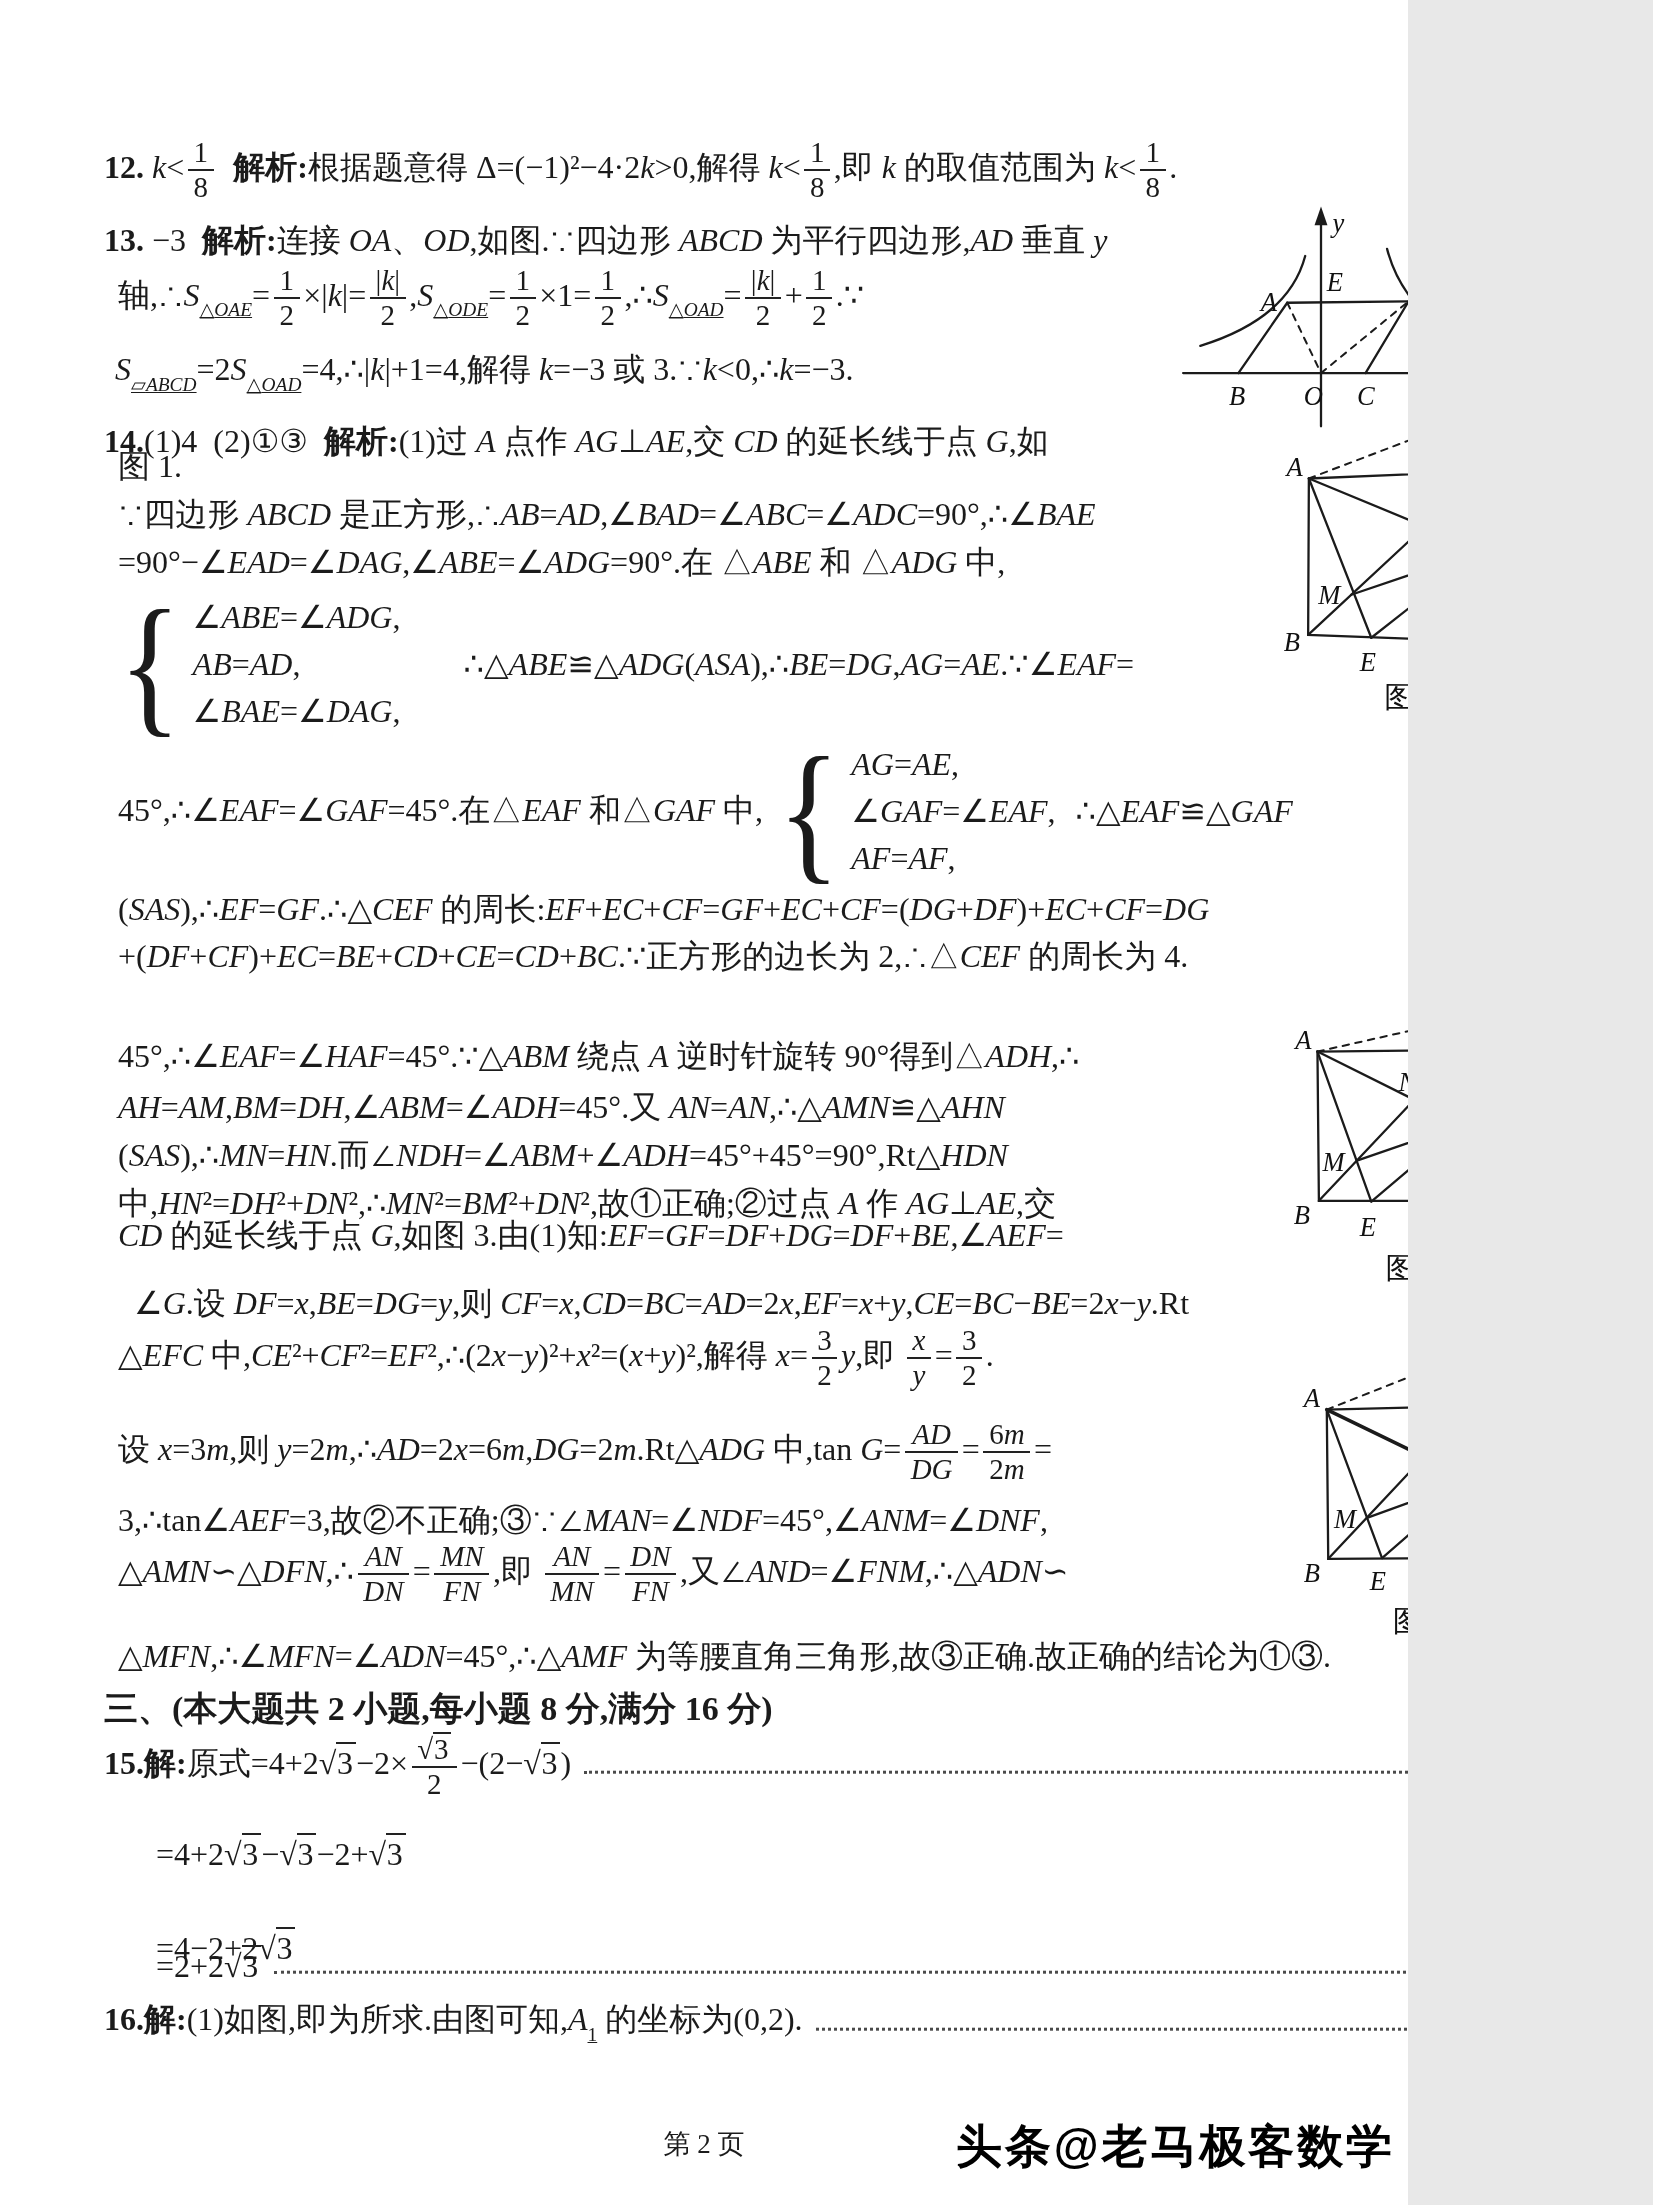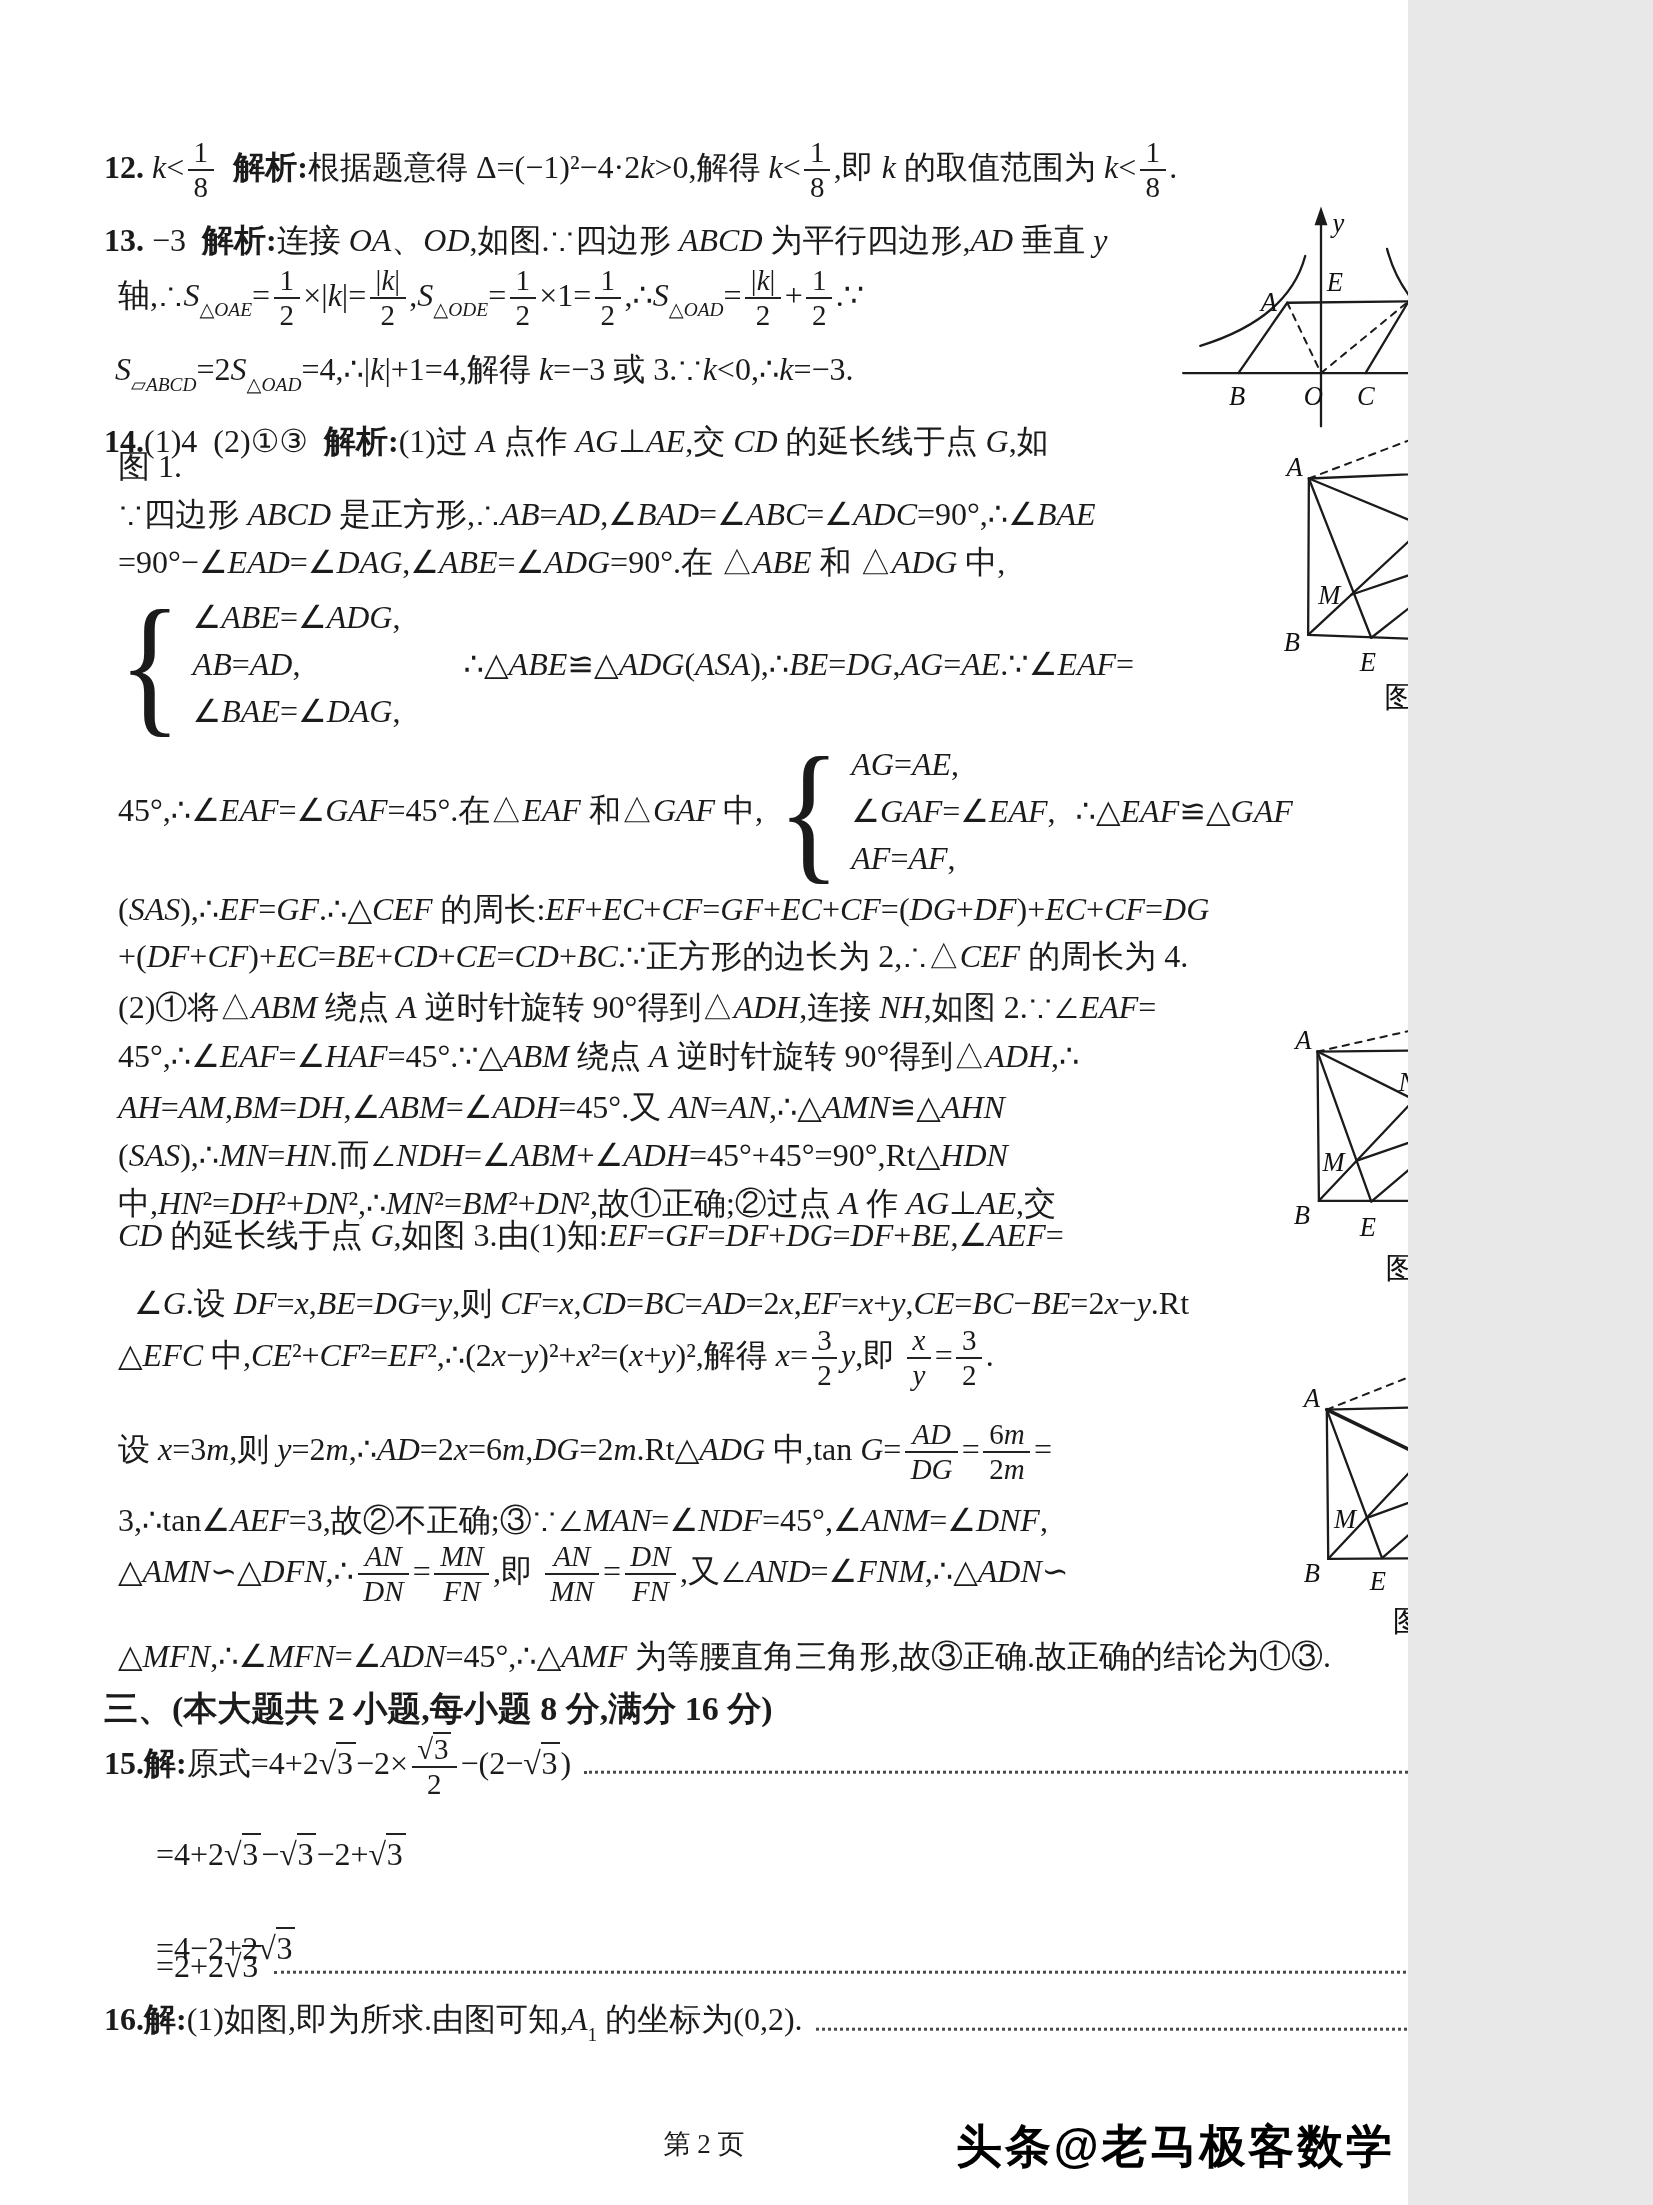--- a/index.html
+++ b/index.html
@@ -8,21 +8,21 @@
     font-family:"Liberation Serif",serif;color:#1b1b1b;overflow:hidden;
   }
   .mline{position:absolute;font-size:32px;line-height:1.22;white-space:pre;}
   .mline i{font-style:italic;font-family:"Liberation Serif",serif;}
   .b{font-weight:700;}
   
   .frac{display:inline-block;vertical-align:middle;text-align:center;margin:0 3.6px;}
   .fn,.fd{display:block;padding:0.7px 5.7px;font-size:29px;line-height:1.1;}
   .fd{border-top:2.2px solid #222;}
   
-  .sb{font-size:19.4px;vertical-align:-10.8px;letter-spacing:0;}
+  .sb{font-size:19.4px;vertical-align:-10.8px;letter-spacing:0;text-decoration:underline;}
   
   .sq{display:inline-block;white-space:nowrap;}
   .sg{display:inline-block;}
   .sr{display:inline-block;border-top:2.2px solid #222;padding:0 2.9px 0 0.7px;}
   
   .scored{display:flex;align-items:center;}
   .expr{white-space:pre;}
   .lead{flex:1 1 auto;border-bottom:3.6px dotted #4a4a4a;height:1.4px;margin:0 13px;transform:translateY(5.7px);}
   .score{white-space:pre;font-size:32px;}
   
@@ -93,21 +93,20 @@
   <div class="mline" id="l13b"><span>轴,∴<i>S</i></span><span class="sb">△<i>OAE</i></span><span>=</span><span class="frac"><span class="fn">1</span><span class="fd">2</span></span><span>×|<i>k</i>|=</span><span class="frac"><span class="fn">|<i>k</i>|</span><span class="fd">2</span></span><span>,<i>S</i></span><span class="sb">△<i>ODE</i></span><span>=</span><span class="frac"><span class="fn">1</span><span class="fd">2</span></span><span>×1=</span><span class="frac"><span class="fn">1</span><span class="fd">2</span></span><span>,∴<i>S</i></span><span class="sb">△<i>OAD</i></span><span>=</span><span class="frac"><span class="fn">|<i>k</i>|</span><span class="fd">2</span></span><span>+</span><span class="frac"><span class="fn">1</span><span class="fd">2</span></span><span>.∵</span></div>
   <div class="mline" id="l13c"><span><i>S</i></span><span class="sb">▱<i>ABCD</i></span><span>=2<i>S</i></span><span class="sb">△<i>OAD</i></span><span>=4,∴|<i>k</i>|+1=4,解得 <i>k</i>=−3 或 3.∵<i>k</i>&lt;0,∴<i>k</i>=−3.</span></div>
   <div class="mline" id="l14a"><span class="b">14.</span><span>(1)4  (2)①③  </span><span class="b">解析:</span><span>(1)过 <i>A</i> 点作 <i>AG</i>⊥<i>AE</i>,交 <i>CD</i> 的延长线于点 <i>G</i>,如</span></div>
   <div class="mline" id="l14b"><span>图 1.</span></div>
   <div class="mline" id="l14c"><span>∵四边形 <i>ABCD</i> 是正方形,∴<i>AB</i>=<i>AD</i>,∠<i>BAD</i>=∠<i>ABC</i>=∠<i>ADC</i>=90°,∴∠<i>BAE</i></span></div>
   <div class="mline" id="l14d"><span>=90°−∠<i>EAD</i>=∠<i>DAG</i>,∠<i>ABE</i>=∠<i>ADG</i>=90°.在 △<i>ABE</i> 和 △<i>ADG</i> 中,</span></div>
   <div class="bblock" id="b1"><span class="brace">{</span><span class="brows"><span class="brow"><span>∠<i>ABE</i>=∠<i>ADG</i>,</span></span><span class="brow"><span><i>AB</i>=<i>AD</i>,</span></span><span class="brow"><span>∠<i>BAE</i>=∠<i>DAG</i>,</span></span></span><span class="btail"><span>∴△<i>ABE</i>≌△<i>ADG</i>(<i>ASA</i>),∴<i>BE</i>=<i>DG</i>,<i>AG</i>=<i>AE</i>.∵∠<i>EAF</i>=</span></span></div>
   <div class="bblock" id="b2"><span class="bld"><span>45°,∴∠<i>EAF</i>=∠<i>GAF</i>=45°.在△<i>EAF</i> 和△<i>GAF</i> 中,</span></span><span class="brace">{</span><span class="brows"><span class="brow"><span><i>AG</i>=<i>AE</i>,</span></span><span class="brow"><span>∠<i>GAF</i>=∠<i>EAF</i>,</span></span><span class="brow"><span><i>AF</i>=<i>AF</i>,</span></span></span><span class="btail"><span>∴△<i>EAF</i>≌△<i>GAF</i></span></span></div>
   <div class="mline" id="l14e"><span>(<i>SAS</i>),∴<i>EF</i>=<i>GF</i>.∴△<i>CEF</i> 的周长:<i>EF</i>+<i>EC</i>+<i>CF</i>=<i>GF</i>+<i>EC</i>+<i>CF</i>=(<i>DG</i>+<i>DF</i>)+<i>EC</i>+<i>CF</i>=<i>DG</i></span></div>
   <div class="mline" id="l14f"><span>+(<i>DF</i>+<i>CF</i>)+<i>EC</i>=<i>BE</i>+<i>CD</i>+<i>CE</i>=<i>CD</i>+<i>BC</i>.∵正方形的边长为 2,∴△<i>CEF</i> 的周长为 4.</span></div>
-  <div class="mline" id="l14g"><span>(2)①将△<i>ABM</i> 绕点 <i>A</i> 逆时针旋转 90°得到△<i>ADH</i>,连接 <i>NH</i>,如图 2.∵∠<i>EAF</i>=</span></div>
   <div class="mline" id="l14h"><span>45°,∴∠<i>EAF</i>=∠<i>HAF</i>=45°.∵△<i>ABM</i> 绕点 <i>A</i> 逆时针旋转 90°得到△<i>ADH</i>,∴</span></div>
   <div class="mline" id="l14i"><span><i>AH</i>=<i>AM</i>,<i>BM</i>=<i>DH</i>,∠<i>ABM</i>=∠<i>ADH</i>=45°.又 <i>AN</i>=<i>AN</i>,∴△<i>AMN</i>≌△<i>AHN</i></span></div>
   <div class="mline" id="l14j"><span>(<i>SAS</i>),∴<i>MN</i>=<i>HN</i>.而∠<i>NDH</i>=∠<i>ABM</i>+∠<i>ADH</i>=45°+45°=90°,Rt△<i>HDN</i></span></div>
   <div class="mline" id="l14k"><span>中,<i>HN</i>²=<i>DH</i>²+<i>DN</i>²,∴<i>MN</i>²=<i>BM</i>²+<i>DN</i>²,故①正确;②过点 <i>A</i> 作 <i>AG</i>⊥<i>AE</i>,交</span></div>
   <div class="mline" id="l14l"><span><i>CD</i> 的延长线于点 <i>G</i>,如图 3.由(1)知:<i>EF</i>=<i>GF</i>=<i>DF</i>+<i>DG</i>=<i>DF</i>+<i>BE</i>,∠<i>AEF</i>=</span></div>
   <div class="mline" id="l14m"><span>∠<i>G</i>.设 <i>DF</i>=<i>x</i>,<i>BE</i>=<i>DG</i>=<i>y</i>,则 <i>CF</i>=<i>x</i>,<i>CD</i>=<i>BC</i>=<i>AD</i>=2<i>x</i>,<i>EF</i>=<i>x</i>+<i>y</i>,<i>CE</i>=<i>BC</i>−<i>BE</i>=2<i>x</i>−<i>y</i>.Rt</span></div>
   <div class="mline" id="l14n"><span>△<i>EFC</i> 中,<i>CE</i>²+<i>CF</i>²=<i>EF</i>²,∴(2<i>x</i>−<i>y</i>)²+<i>x</i>²=(<i>x</i>+<i>y</i>)²,解得 <i>x</i>=</span><span class="frac"><span class="fn">3</span><span class="fd">2</span></span><span><i>y</i>,即 </span><span class="frac"><span class="fn"><i>x</i></span><span class="fd"><i>y</i></span></span><span>=</span><span class="frac"><span class="fn">3</span><span class="fd">2</span></span><span>.</span></div>
   <div class="mline" id="l14o"><span>设 <i>x</i>=3<i>m</i>,则 <i>y</i>=2<i>m</i>,∴<i>AD</i>=2<i>x</i>=6<i>m</i>,<i>DG</i>=2<i>m</i>.Rt△<i>ADG</i> 中,tan <i>G</i>=</span><span class="frac"><span class="fn"><i>AD</i></span><span class="fd"><i>DG</i></span></span><span>=</span><span class="frac"><span class="fn">6<i>m</i></span><span class="fd">2<i>m</i></span></span><span>=</span></div>
   <div class="mline" id="l14p"><span>3,∴tan∠<i>AEF</i>=3,故②不正确;③∵∠<i>MAN</i>=∠<i>NDF</i>=45°,∠<i>ANM</i>=∠<i>DNF</i>,</span></div>
   <div class="mline" id="l14q"><span>△<i>AMN</i>∽△<i>DFN</i>,∴</span><span class="frac"><span class="fn"><i>AN</i></span><span class="fd"><i>DN</i></span></span><span>=</span><span class="frac"><span class="fn"><i>MN</i></span><span class="fd"><i>FN</i></span></span><span>,即 </span><span class="frac"><span class="fn"><i>AN</i></span><span class="fd"><i>MN</i></span></span><span>=</span><span class="frac"><span class="fn"><i>DN</i></span><span class="fd"><i>FN</i></span></span><span>,又∠<i>AND</i>=∠<i>FNM</i>,∴△<i>ADN</i>∽</span></div>

